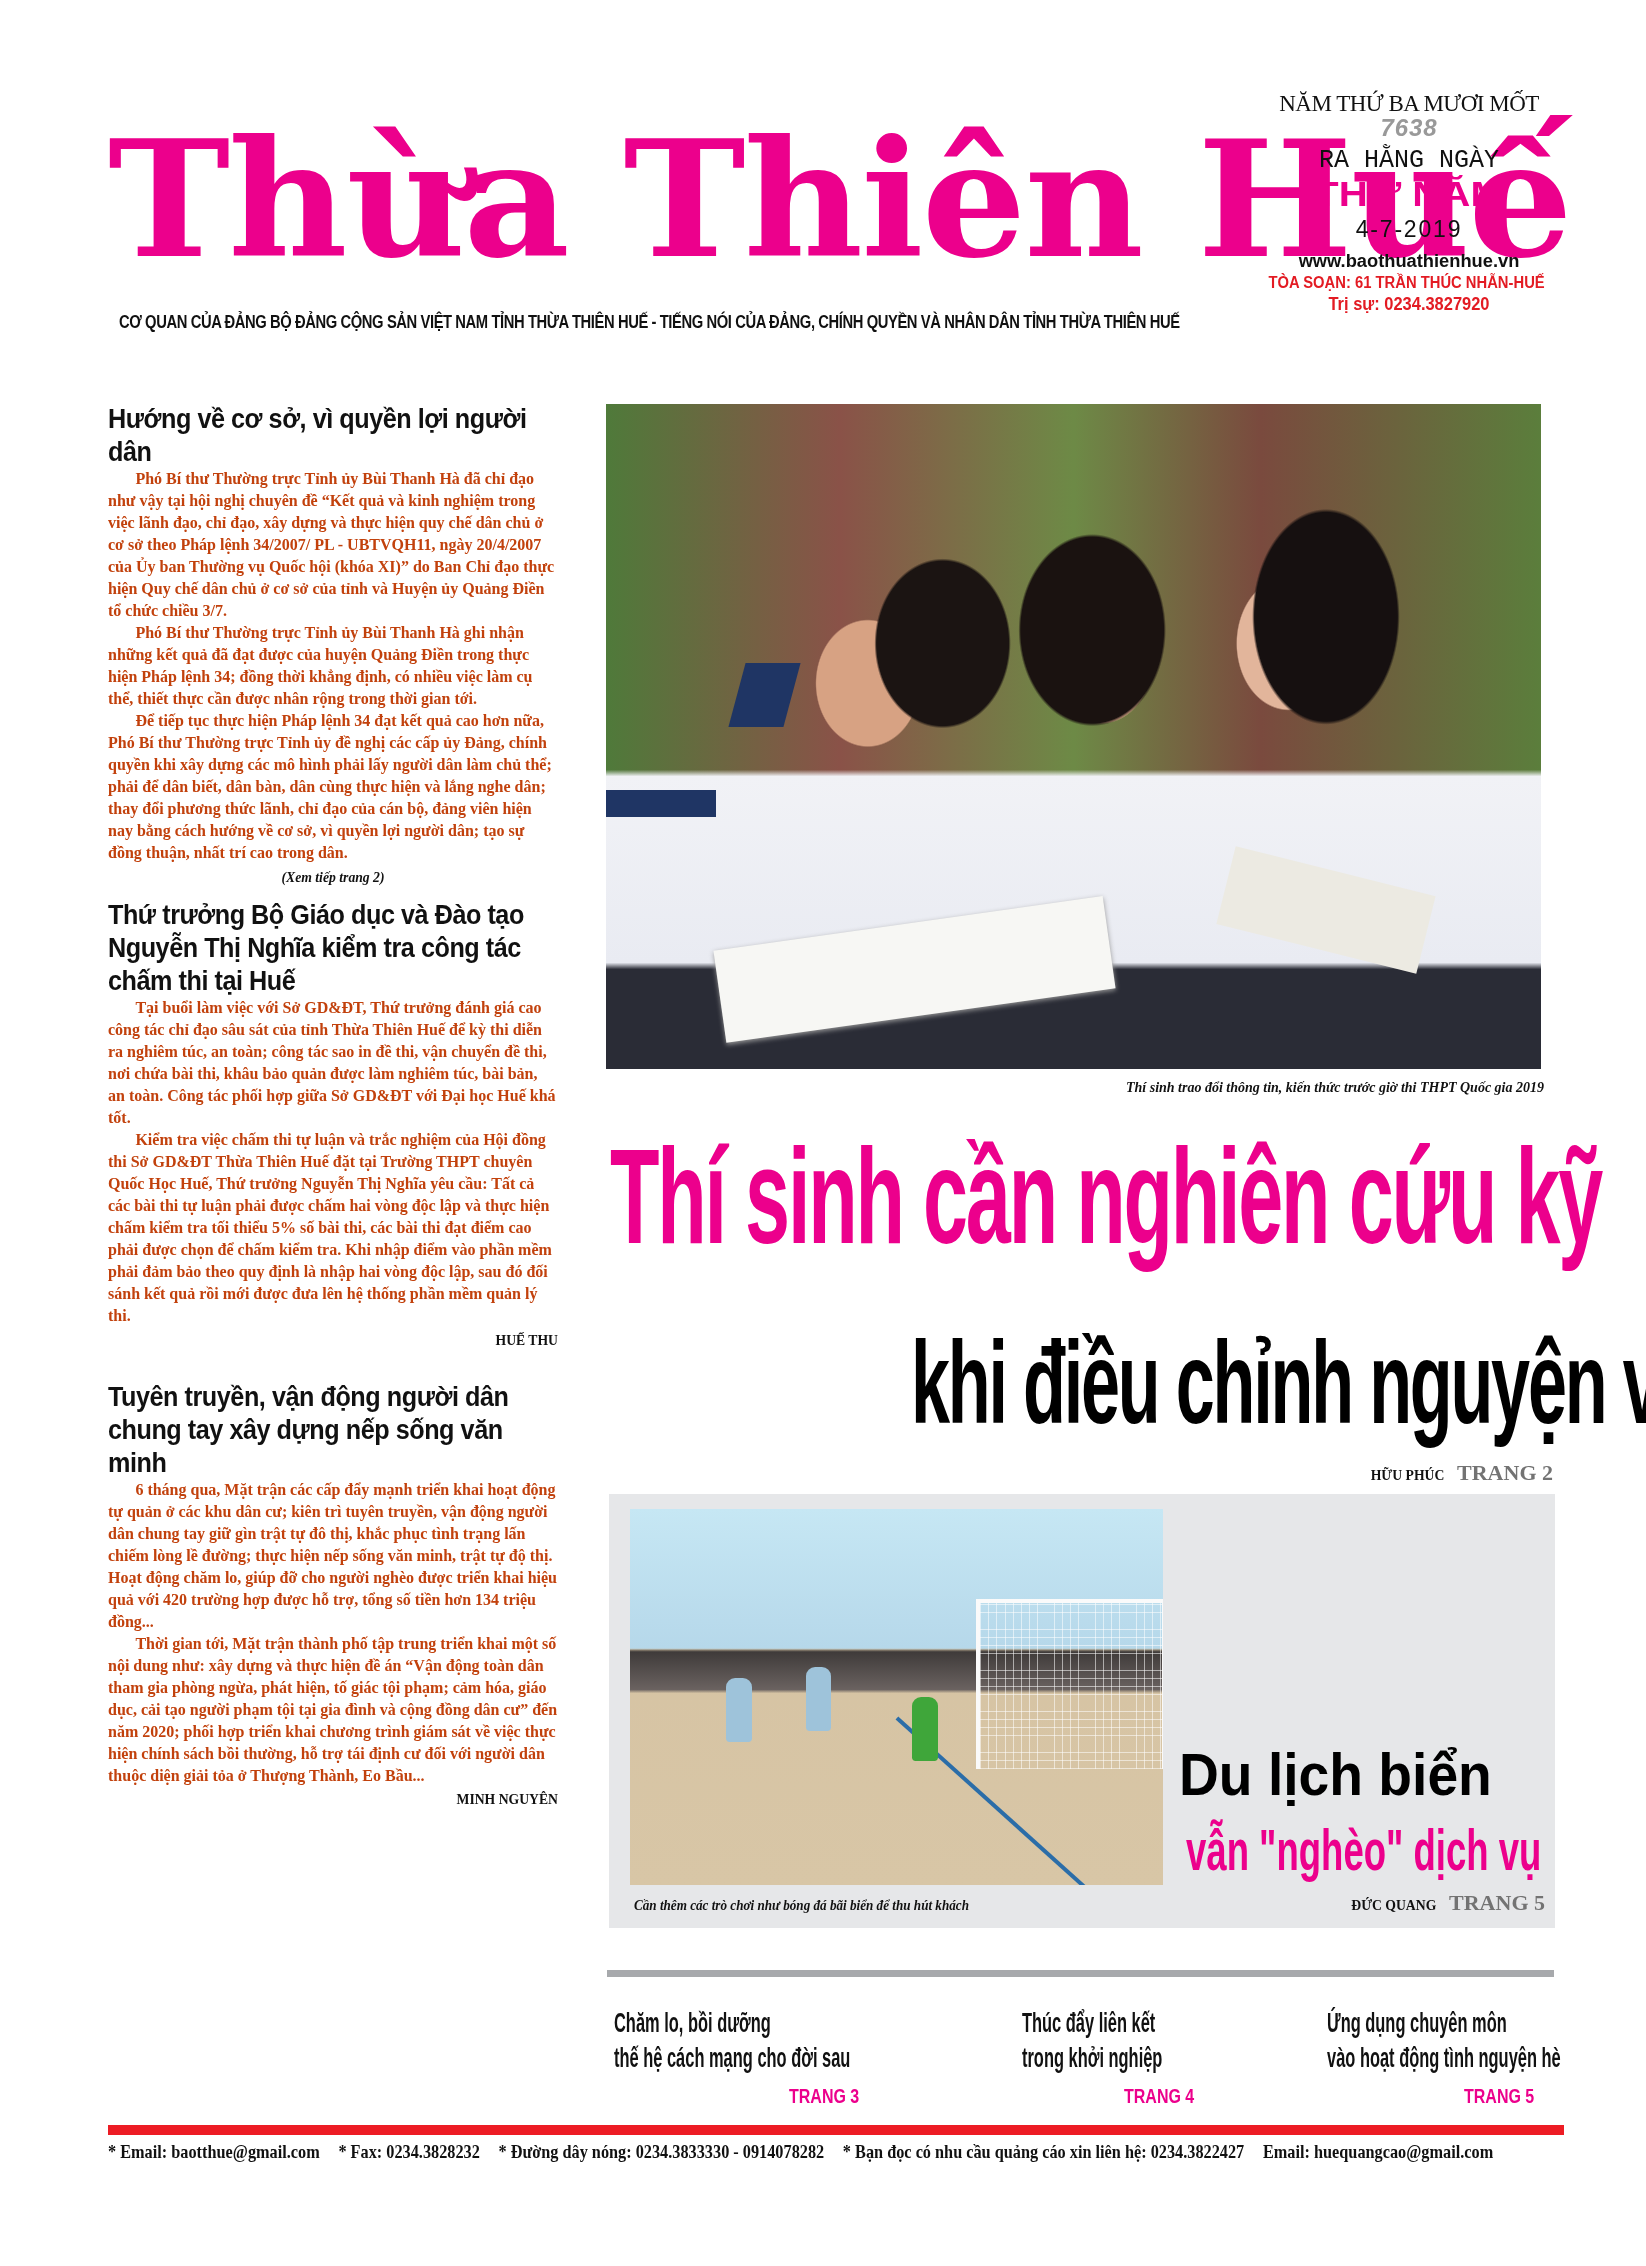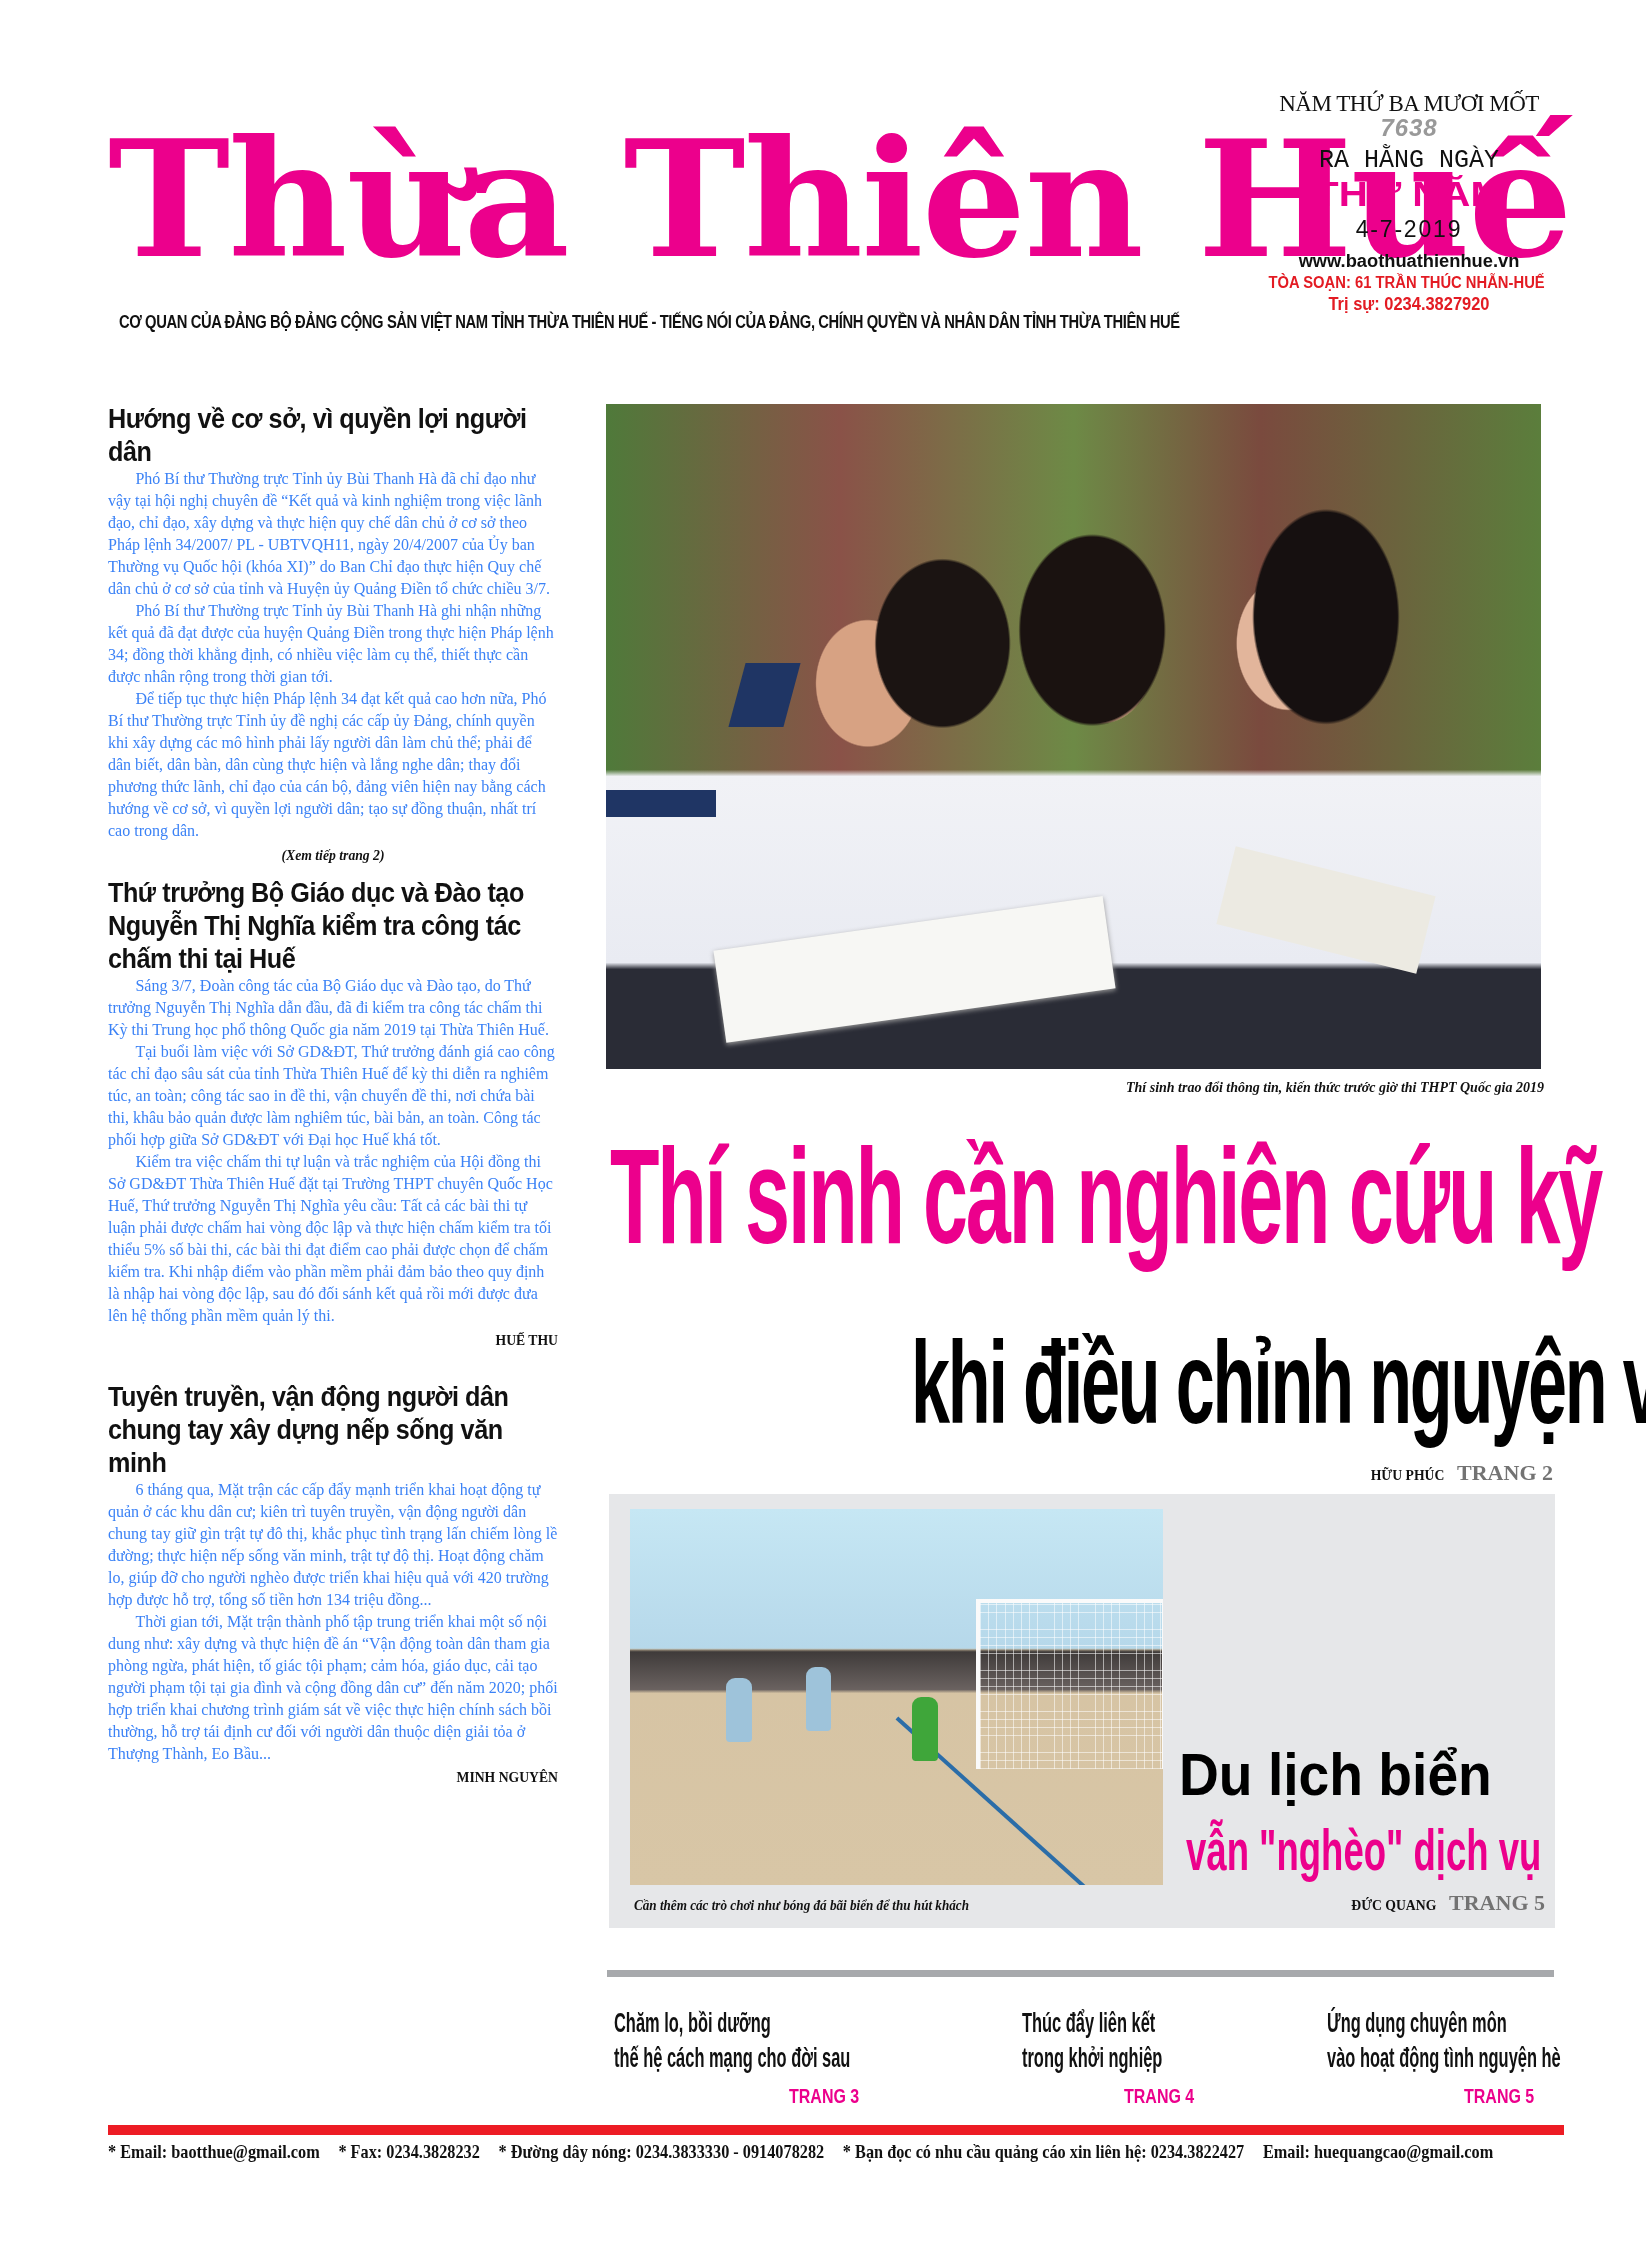--- a/index.html
+++ b/index.html
@@ -14,21 +14,21 @@
   .issue-number{font-family:"Liberation Sans",sans-serif;font-weight:bold;font-style:italic;color:#999;font-size:24px;line-height:22px;letter-spacing:0.9px;}
   .issue-freq{font-family:Liberation Mono, monospace;font-size:25px;margin-top:7.3px;}
   .issue-day{font-family:"Liberation Sans",sans-serif;font-weight:900;color:#ec008c;font-size:35px;line-height:37px;transform:scaleX(1.15);}
   .issue-date{font-family:Liberation Sans, sans-serif;font-size:23px;letter-spacing:1.8px;margin-top:3.7px;}
   .issue-web{font-family:"Liberation Sans",sans-serif;font-weight:bold;font-size:18.3px;margin-top:7.3px;}
   .issue-addr{font-family:"Liberation Sans",sans-serif;font-weight:bold;color:#e31b23;font-size:17.4px;transform:scaleX(0.85);white-space:nowrap;margin-left:-25.6px;}
   .issue-phone{font-family:"Liberation Sans",sans-serif;font-weight:bold;color:#e31b23;font-size:18.3px;transform:scaleX(0.9);}
   
   .leftcol{left:108px;top:402px;width:450px;}
   .art-head{font-family:"Liberation Sans",sans-serif;font-weight:bold;font-size:27.4px;line-height:33px;letter-spacing:-0.5px;transform:scaleX(0.92);transform-origin:left;width:493px;}
-  .art-body p{margin:0;text-indent:27.4px;font-size:16px;line-height:22px;text-align:left;color:#3b82f6;}
+  .art-body p{margin:0;text-indent:27.4px;font-size:16px;line-height:22px;text-align:left;color:#c2410c;font-weight:bold;}
   .see-more{text-align:center;font-style:italic;font-weight:bold;font-size:13.7px;margin:5.5px 0 12.8px;}
   .byline{text-align:right;font-weight:bold;font-size:13.7px;margin:5.5px 0 31px;}
   
   .mainphoto{left:606px;top:404px;width:935px;height:665px;overflow:hidden;
     background:
       radial-gradient(ellipse 110px 137px at 36% 36%, #1b1412 60%, transparent 62%),
       radial-gradient(ellipse 119px 155px at 52% 34%, #1a1210 60%, transparent 62%),
       radial-gradient(ellipse 119px 174px at 77% 32%, #161010 60%, transparent 62%),
       radial-gradient(ellipse 64px 78px at 28% 42%, #d7a283 80%, transparent 82%),
       radial-gradient(ellipse 64px 82px at 53% 38%, #d9a588 80%, transparent 82%),
@@ -100,21 +100,20 @@
       <p>Phó Bí thư Thường trực Tỉnh ủy Bùi Thanh Hà đã chỉ đạo như vậy tại hội nghị chuyên đề “Kết quả và kinh nghiệm trong việc lãnh đạo, chỉ đạo, xây dựng và thực hiện quy chế dân chủ ở cơ sở theo Pháp lệnh 34/2007/ PL - UBTVQH11, ngày 20/4/2007 của Ủy ban Thường vụ Quốc hội (khóa XI)” do Ban Chỉ đạo thực hiện Quy chế dân chủ ở cơ sở của tỉnh và Huyện ủy Quảng Điền tổ chức chiều 3/7.</p>
       <p>Phó Bí thư Thường trực Tỉnh ủy Bùi Thanh Hà ghi nhận những kết quả đã đạt được của huyện Quảng Điền trong thực hiện Pháp lệnh 34; đồng thời khẳng định, có nhiều việc làm cụ thể, thiết thực cần được nhân rộng trong thời gian tới.</p>
       <p>Để tiếp tục thực hiện Pháp lệnh 34 đạt kết quả cao hơn nữa, Phó Bí thư Thường trực Tỉnh ủy đề nghị các cấp ủy Đảng, chính quyền khi xây dựng các mô hình phải lấy người dân làm chủ thể; phải để dân biết, dân bàn, dân cùng thực hiện và lắng nghe dân; thay đổi phương thức lãnh, chỉ đạo của cán bộ, đảng viên hiện nay bằng cách hướng về cơ sở, vì quyền lợi người dân; tạo sự đồng thuận, nhất trí cao trong dân.</p>
     </div>
     <div class="see-more">(Xem tiếp trang 2)</div>
   </article>
 
   <article>
     <div class="art-head">Thứ trưởng Bộ Giáo dục và Đào tạo Nguyễn Thị Nghĩa kiểm tra công tác chấm thi tại Huế</div>
     <div class="art-body">
-      <p>Sáng 3/7, Đoàn công tác của Bộ Giáo dục và Đào tạo, do Thứ trưởng Nguyễn Thị Nghĩa dẫn đầu, đã đi kiểm tra công tác chấm thi Kỳ thi Trung học phổ thông Quốc gia năm 2019 tại Thừa Thiên Huế.</p>
       <p>Tại buổi làm việc với Sở GD&amp;ĐT, Thứ trưởng đánh giá cao công tác chỉ đạo sâu sát của tỉnh Thừa Thiên Huế để kỳ thi diễn ra nghiêm túc, an toàn; công tác sao in đề thi, vận chuyển đề thi, nơi chứa bài thi, khâu bảo quản được làm nghiêm túc, bài bản, an toàn. Công tác phối hợp giữa Sở GD&amp;ĐT với Đại học Huế khá tốt.</p>
       <p>Kiểm tra việc chấm thi tự luận và trắc nghiệm của Hội đồng thi Sở GD&amp;ĐT Thừa Thiên Huế đặt tại Trường THPT chuyên Quốc Học Huế, Thứ trưởng Nguyễn Thị Nghĩa yêu cầu: Tất cả các bài thi tự luận phải được chấm hai vòng độc lập và thực hiện chấm kiểm tra tối thiểu 5% số bài thi, các bài thi đạt điểm cao phải được chọn để chấm kiểm tra. Khi nhập điểm vào phần mềm phải đảm bảo theo quy định là nhập hai vòng độc lập, sau đó đối sánh kết quả rồi mới được đưa lên hệ thống phần mềm quản lý thi.</p>
     </div>
     <div class="byline">HUẾ THU</div>
   </article>
 
   <article>
     <div class="art-head">Tuyên truyền, vận động người dân chung tay xây dựng nếp sống văn minh</div>
     <div class="art-body">
       <p>6 tháng qua, Mặt trận các cấp đẩy mạnh triển khai hoạt động tự quản ở các khu dân cư; kiên trì tuyên truyền, vận động người dân chung tay giữ gìn trật tự đô thị, khắc phục tình trạng lấn chiếm lòng lề đường; thực hiện nếp sống văn minh, trật tự độ thị. Hoạt động chăm lo, giúp đỡ cho người nghèo được triển khai hiệu quả với 420 trường hợp được hỗ trợ, tổng số tiền hơn 134 triệu đồng...</p>

